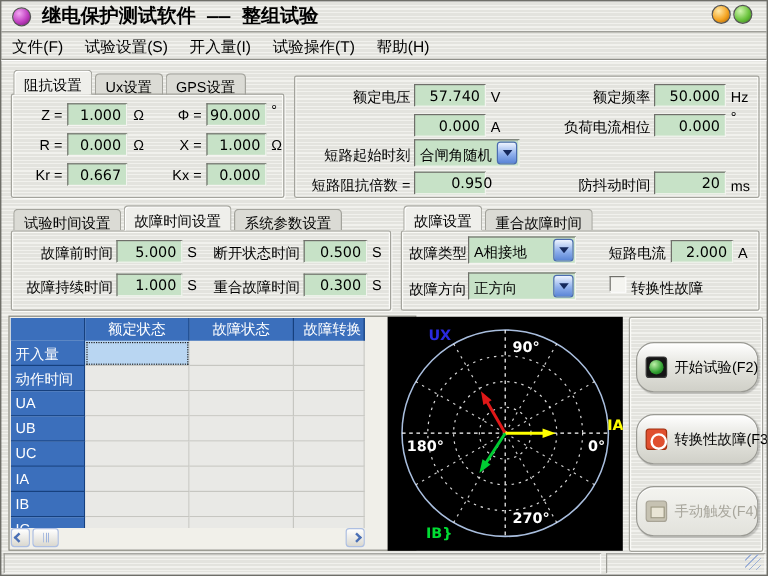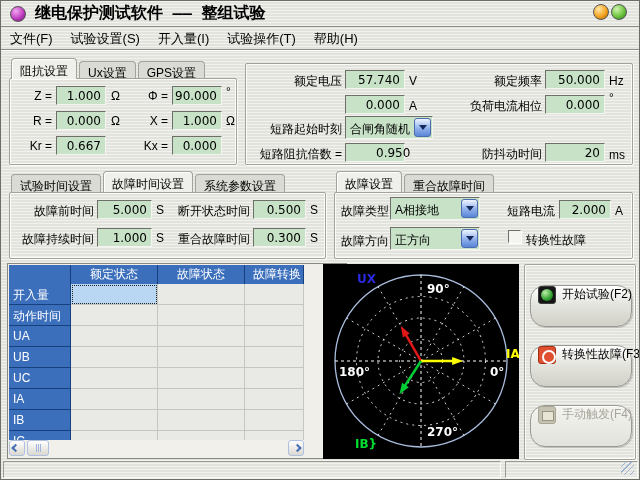--- a/index.html
+++ b/index.html
@@ -64,21 +64,21 @@
   .grip-v{ width:8px; height:5px; background:repeating-linear-gradient(to bottom,#9fb4dd 0 1px,transparent 1px 2px); }
   .grip-hh{ width:5px; height:8px; background:repeating-linear-gradient(to right,#9fb4dd 0 1px,transparent 1px 2px); }
   .sb-corner{ position:absolute; right:1px; bottom:1px; width:17px; height:17px; background:#ece9d8; }
   
   .phasor{ position:absolute; left:322px; top:263px; width:196px; height:195px; background:#000; }
   .phasor text{ font-family:"DejaVu Sans", sans-serif; font-size:12px; font-weight:bold; }
   
   .btn-panel{ position:absolute; left:523px; top:263px; width:112px; height:196px; }
   .action-btn{ position:absolute; left:5px; width:102px; height:42px; border-radius:15px; border:1px solid #9a9a94;
                background:linear-gradient(#ffffff,#e5e5df 45%,#d0d0c8); box-shadow:inset 0 1px 0 #fff, 1px 1px 1px rgba(0,0,0,.18);
-               display:flex; align-items:flex-start; padding-left:7px; font-size:12px; }
+               display:flex; align-items:center; padding-left:7px; font-size:12px; }
   .action-btn .txt{ margin-left:6px; white-space:nowrap; }
   .action-btn.disabled{ color:#a8a69c; background:linear-gradient(#f4f4f0,#e2e2dc); }
   .aicon{ width:18px; height:18px; border-radius:3px; position:relative; flex:none; }
   .icon-start{ background:#151515; border:1px solid #3a3a3a; }
   .icon-start::after{ content:""; position:absolute; left:2px; top:2px; width:12px; height:12px; border-radius:50%;
                       background:radial-gradient(circle at 35% 30%, #bdf0a8, #2f9e2f 60%, #0f5c18); }
   .icon-stop{ background:#e04f2f; border:1px solid #a03010; }
   .icon-stop::after{ content:""; position:absolute; left:3px; top:3px; width:10px; height:10px; border:2px solid #fff; border-radius:50%; }
   .icon-manual{ background:#c6c2b2; border:1px solid #a8a496; }
   .icon-manual::after{ content:""; position:absolute; left:3px; top:4px; width:10px; height:8px; background:#e9e5d5; border:1px solid #98947f; }

